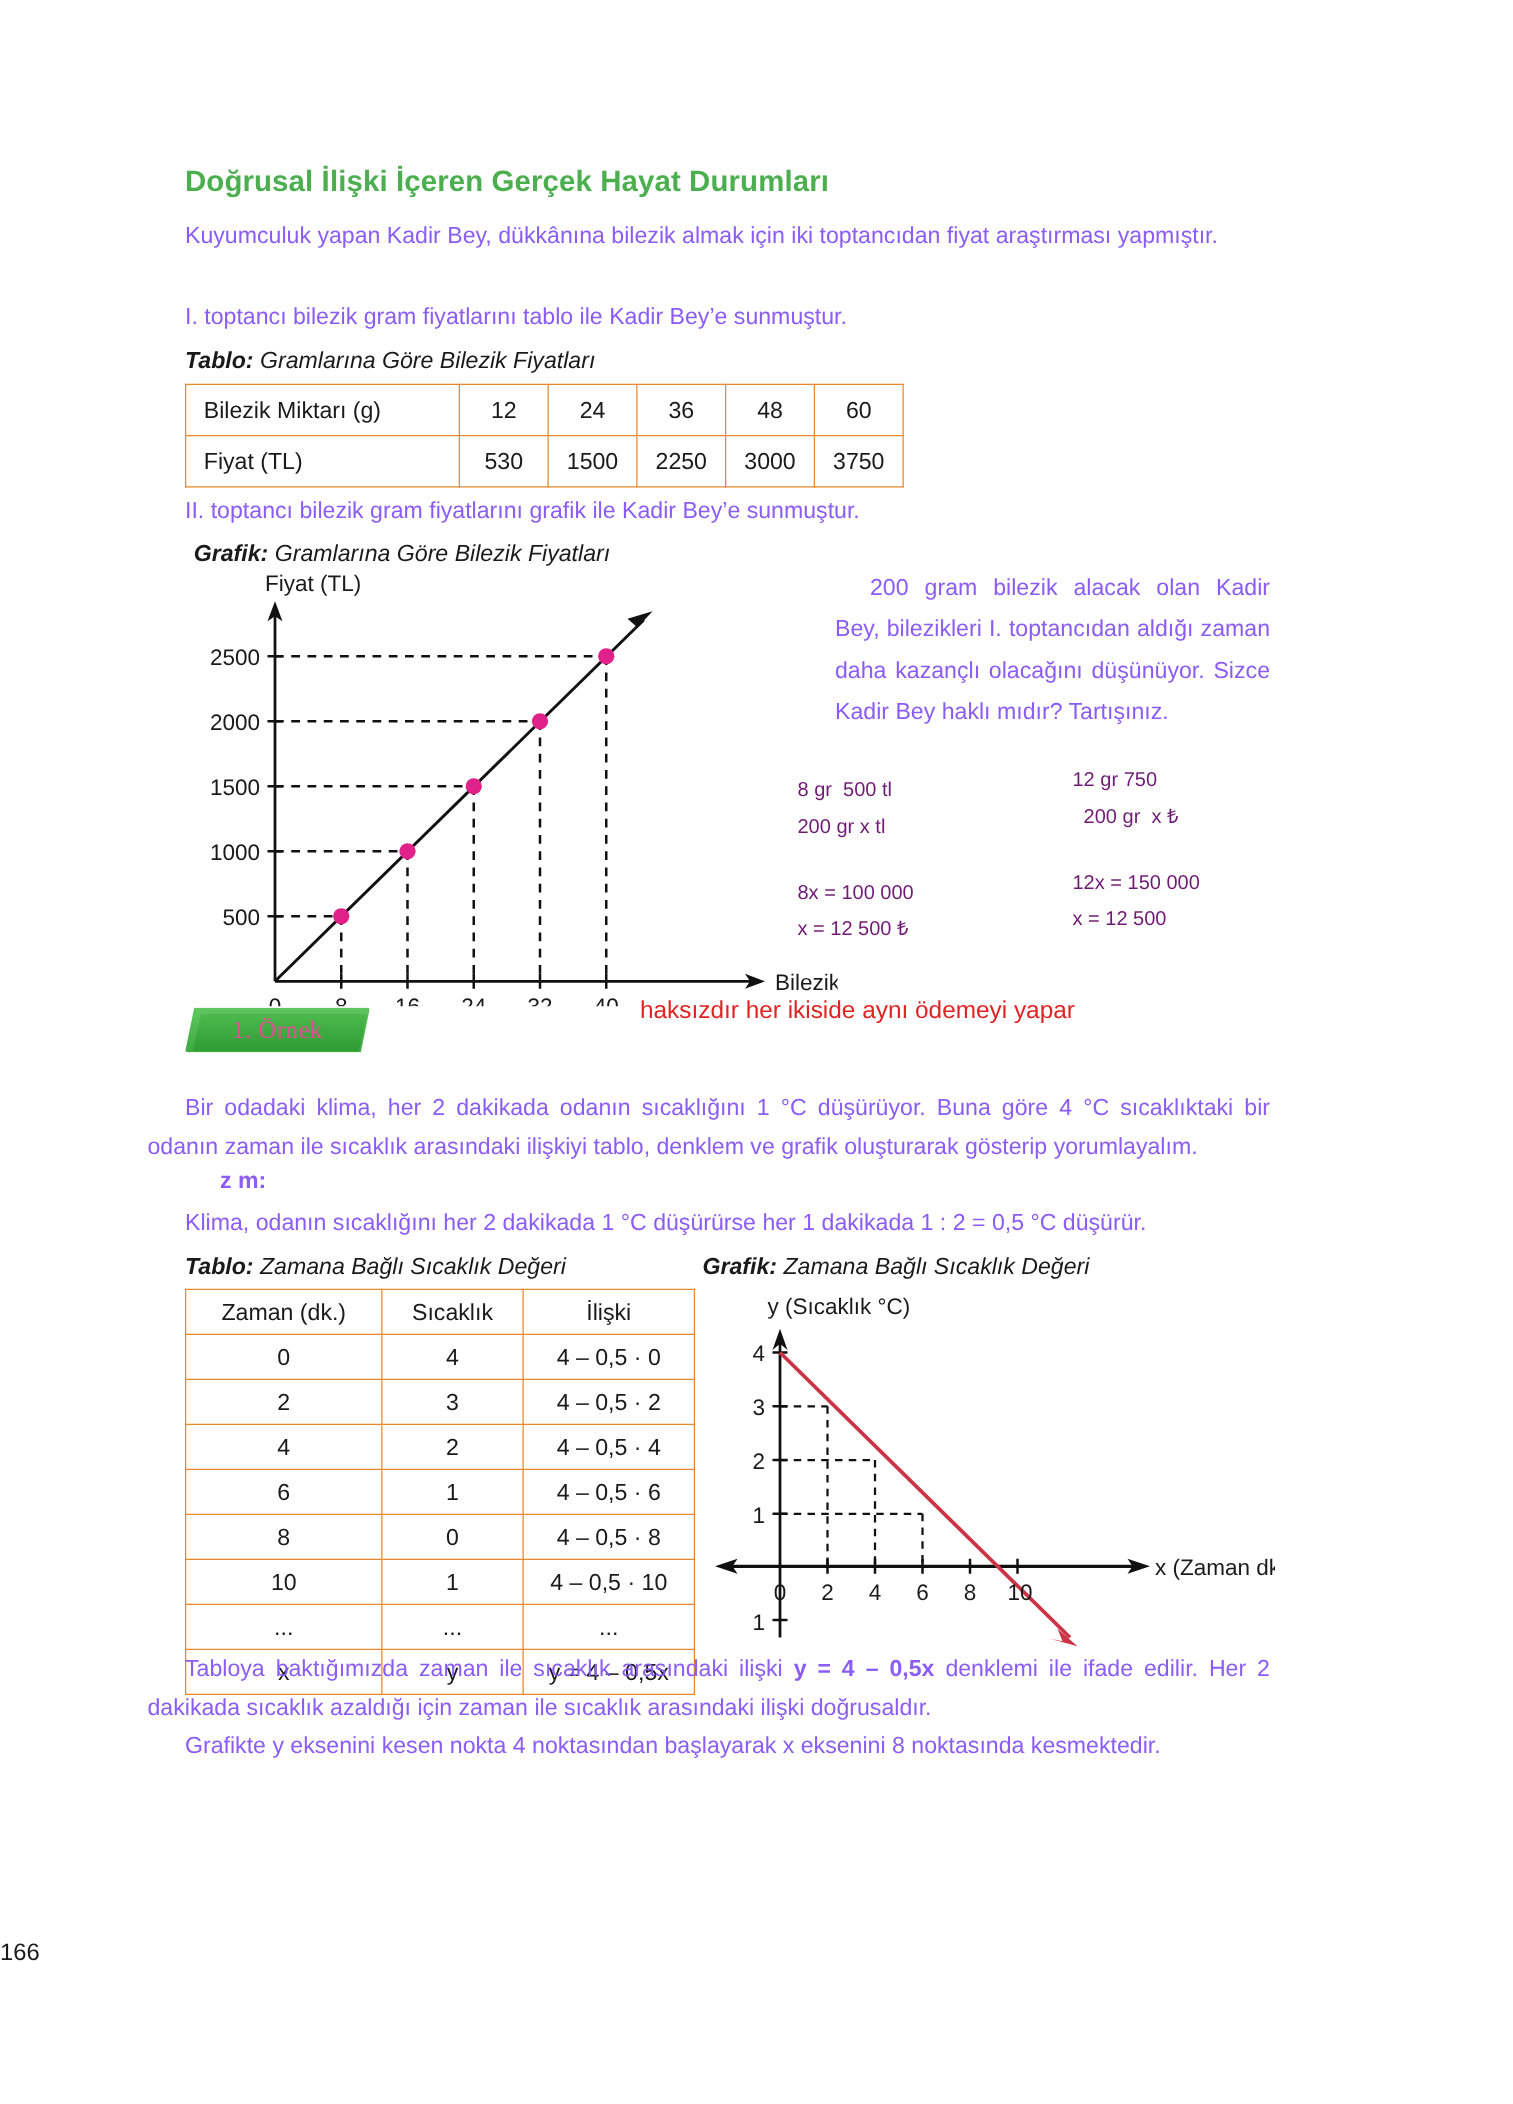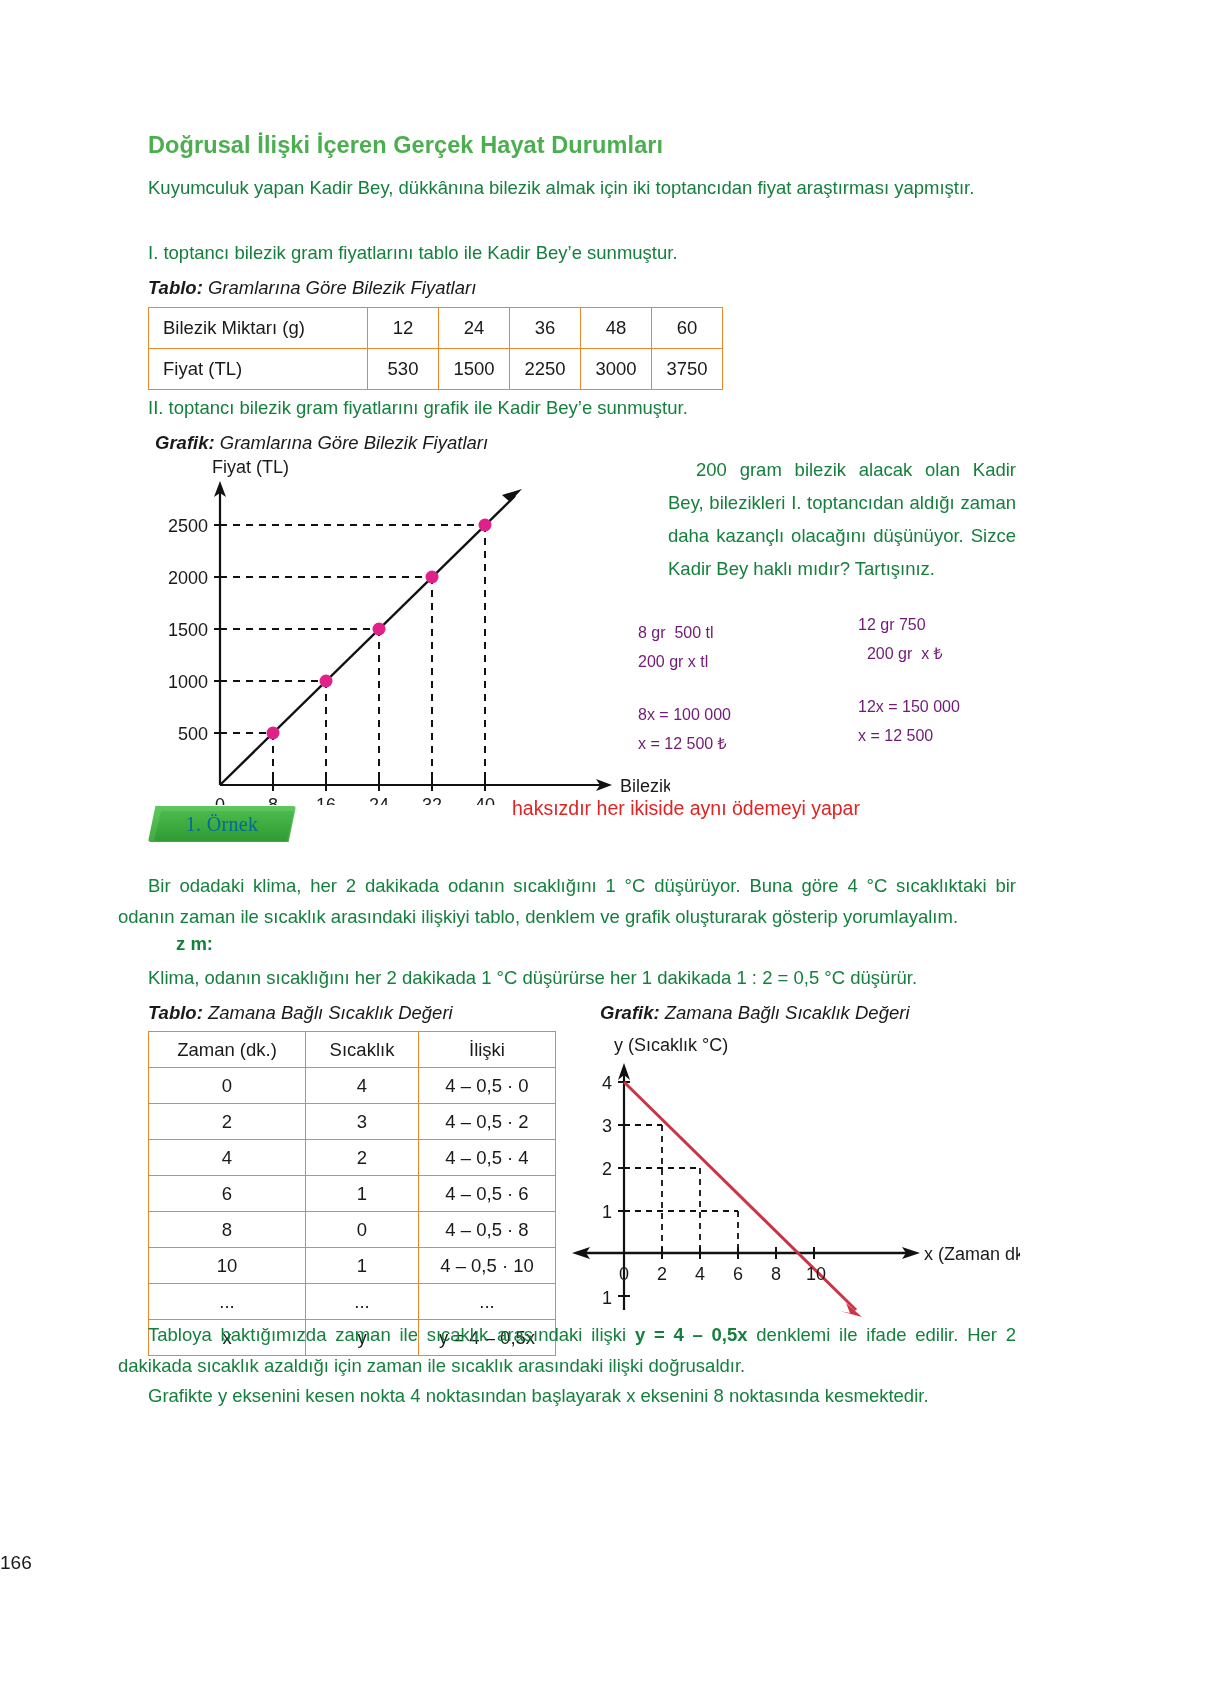--- a/index.html
+++ b/index.html
@@ -30,21 +30,21 @@
     font-size: 23.5px;
     font-weight: bold;
     color: #4caf4f;
     letter-spacing: 0.1px;
   }
   .para {
     position: absolute;
     font-size: 18.5px;
     line-height: 31px;
     text-align: justify;
-    color: #15803d;
+    color: #8b5cf6;
   }
   .para.nojust { text-align: left; }
 
   .lbl-bold-italic {
     font-weight: bold;
     font-style: italic;
   }
   .lbl-italic { font-style: italic; }
 
   .caption {
@@ -127,21 +127,21 @@
     clip-path: polygon(5% 0, 100% 0, 95% 100%, 0 100%);
     border-radius: 3px;
   }
   .ornek-badge .label {
     position: absolute;
     left: 0; top: 0;
     width: 148px; height: 36px;
     display: flex;
     align-items: center;
     justify-content: center;
-    color: #0369a1;
+    color: #ec4899;
     font-size: 20px;
     font-family: "Liberation Serif", serif;
     letter-spacing: 0.3px;
   }
 
   .page-number {
     position: absolute;
     left: 0;
     top: 1552px;
     width: 1210px;
@@ -335,21 +335,21 @@
       <td>...</td>
     </tr>
     <tr>
       <td>x</td>
       <td>y</td>
       <td>y = 4 – 0,5x</td>
     </tr>
   </tbody>
     </table>
 
-  <div class="caption" style="left:562px; top:1002px;margin-left:38px;">
+  <div class="caption" style="left:562px; top:1002px;">
     <span class="lbl-bold-italic">Grafik:</span>
     <span class="lbl-italic">Zamana Bağlı Sıcaklık Değeri</span>
   </div>
 
   <div id="graph2">
     <svg width="460" height="300" viewBox="0 0 460 300">
 
       <line x1="64" y1="285" x2="64" y2="46" stroke="#111" stroke-width="2.2"></line>
       <path d="M64,38 L58,55 L64,50 L70,55 z" fill="#111"></path>
 

